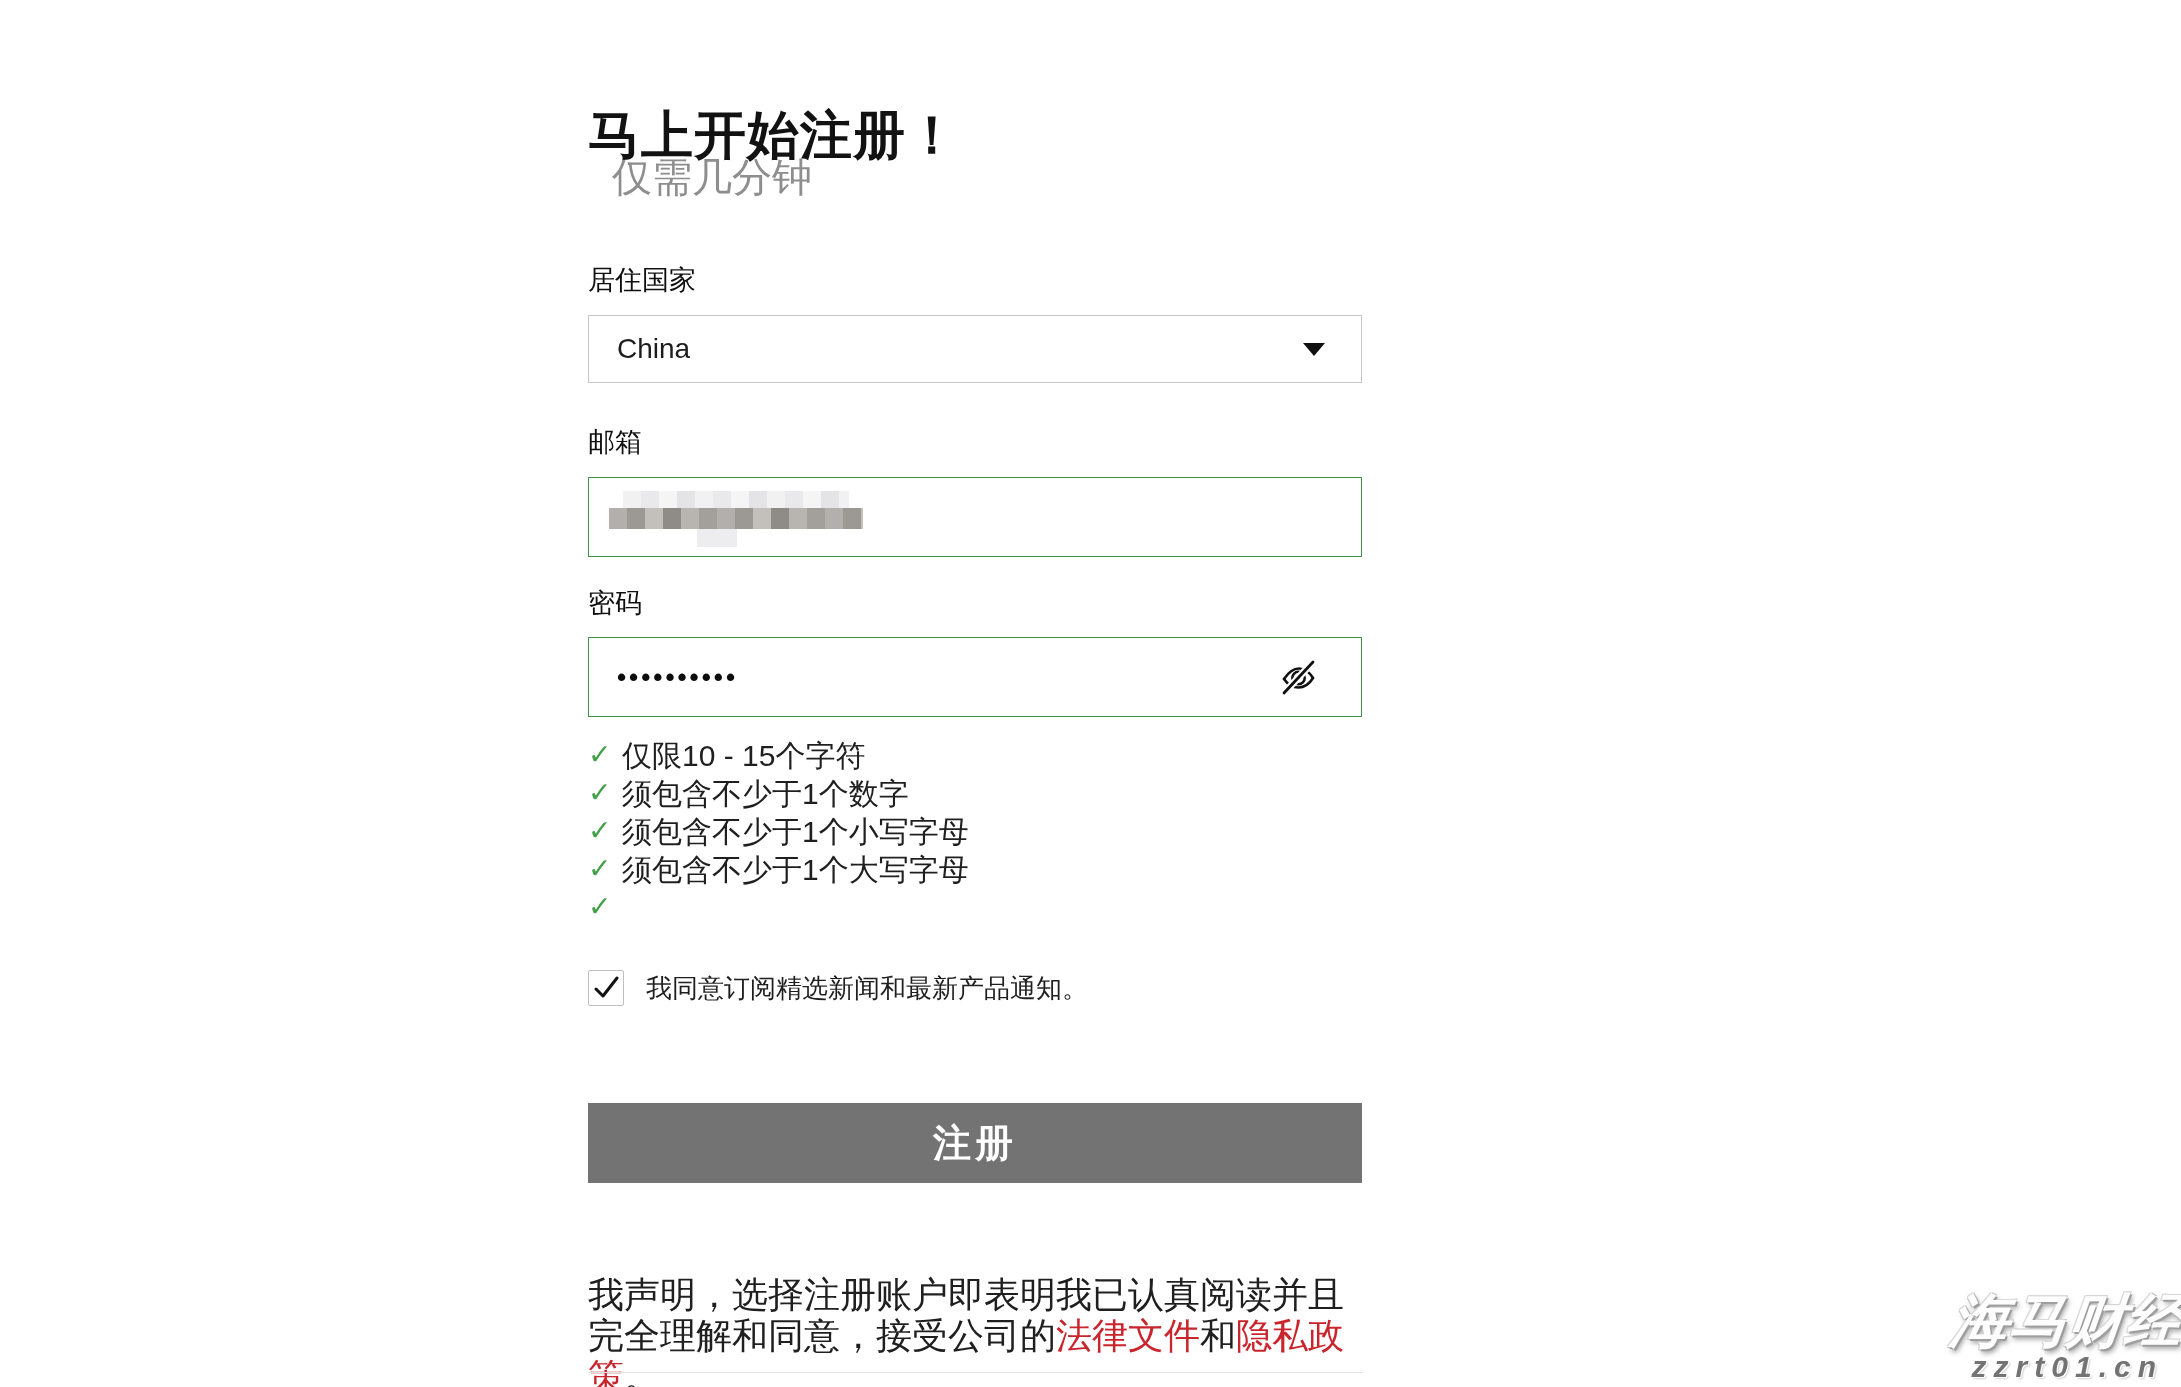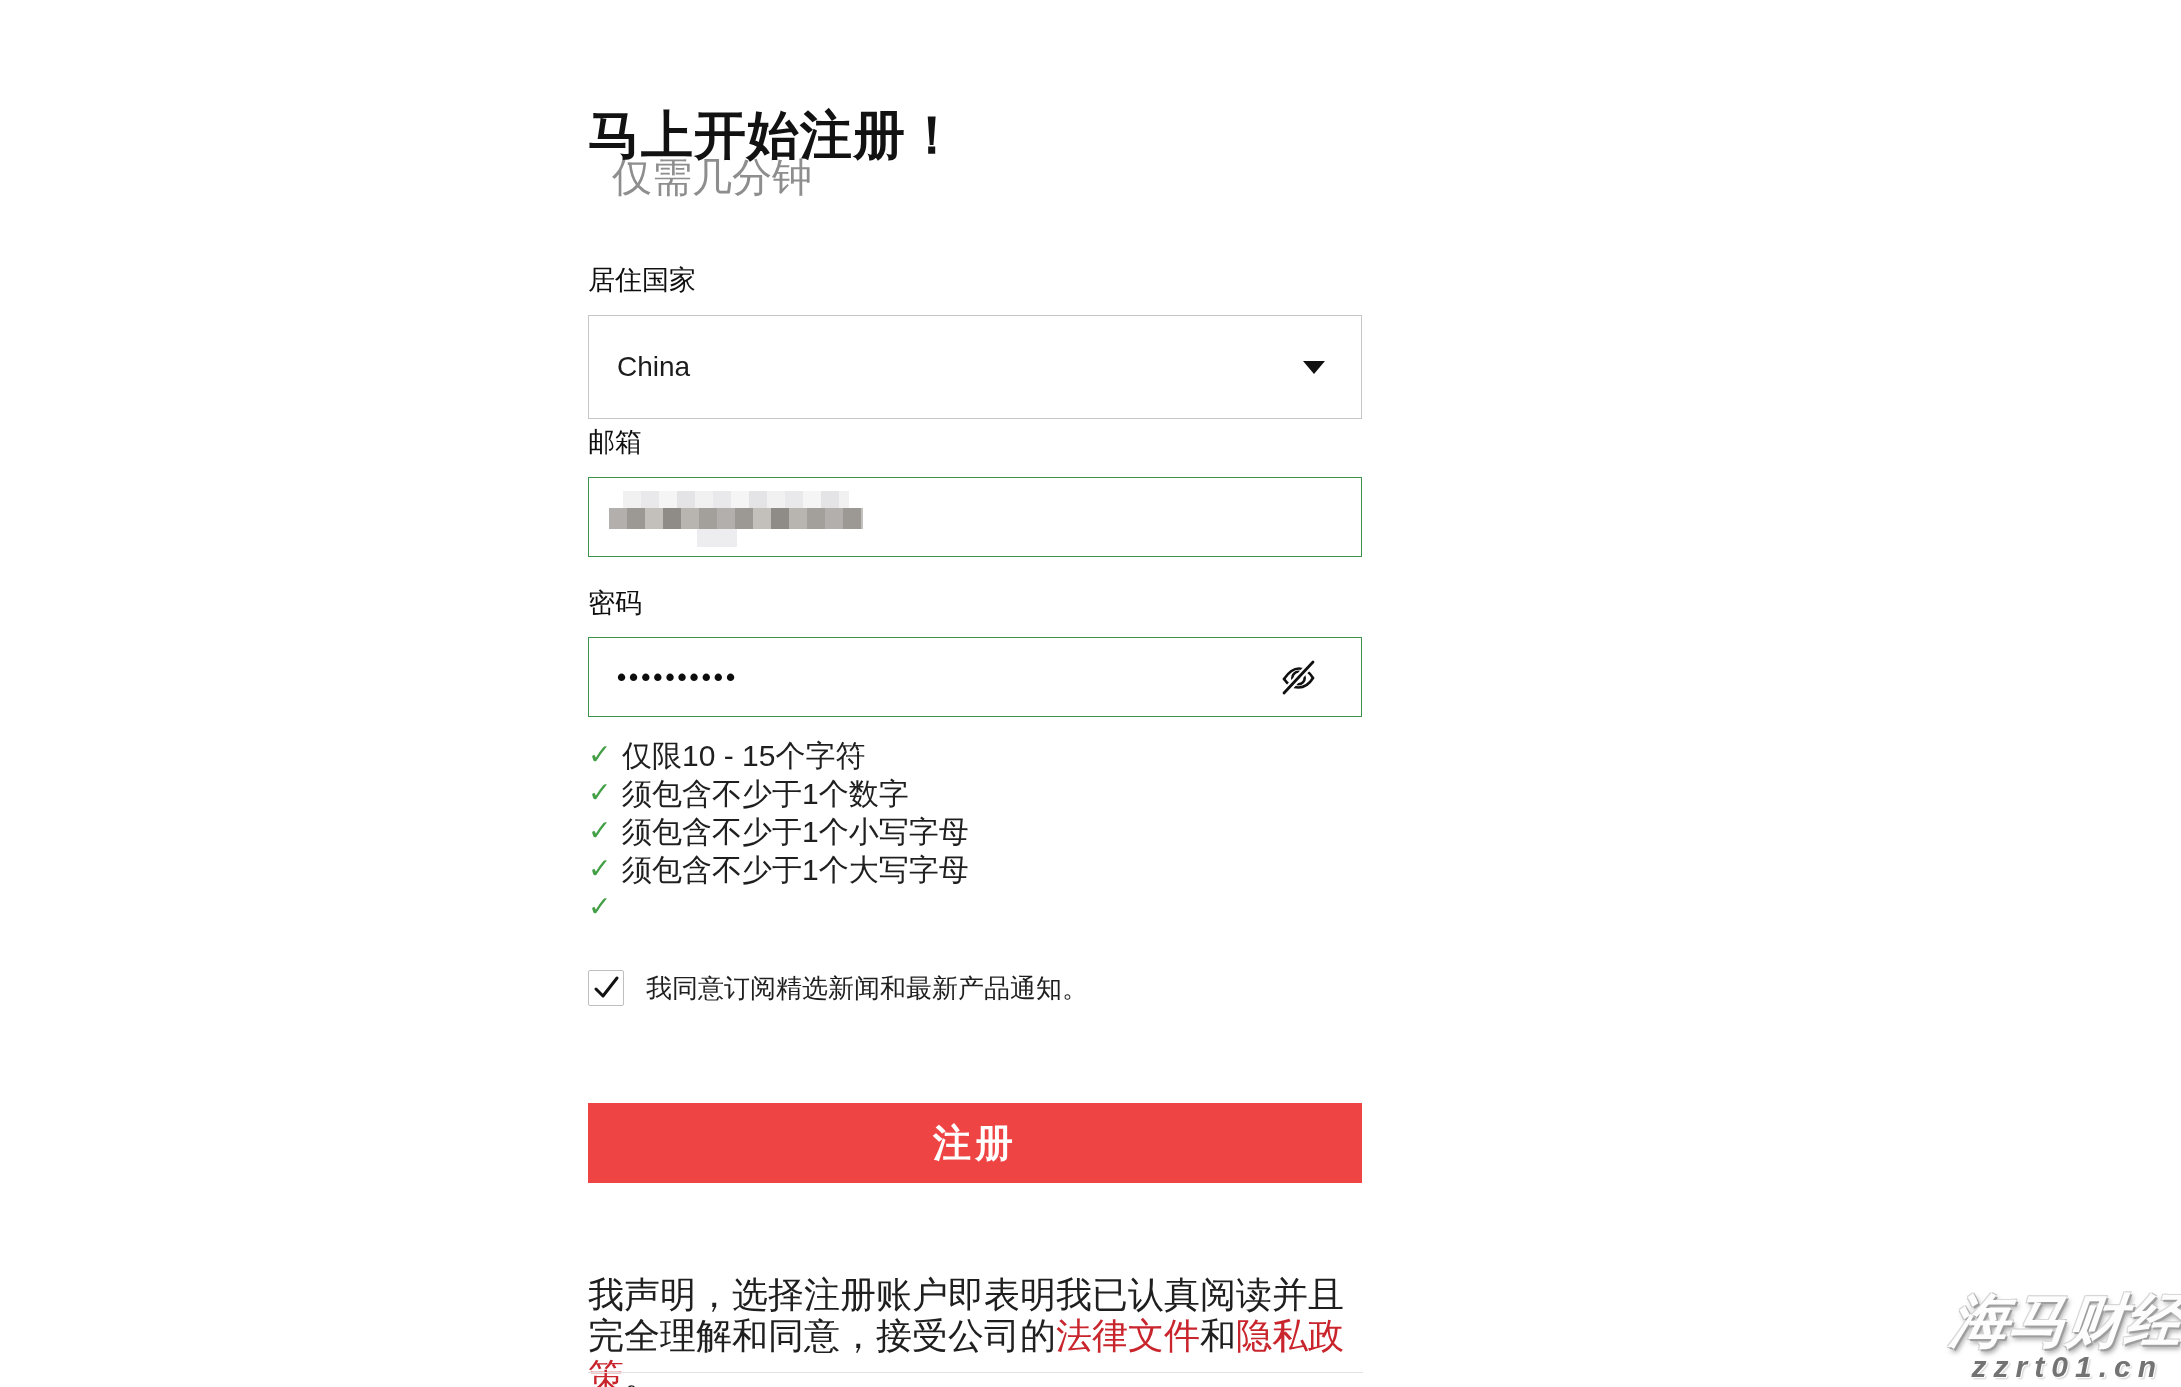--- a/index.html
+++ b/index.html
@@ -9,21 +9,21 @@
   .abs{position:absolute;}
 
   .page-title{left:588px;top:66px;font-size:52px;font-weight:800;color:#121212;letter-spacing:1px;}
   .page-subtitle{left:588px;top:150px;font-size:40px;color:#8e8e8e;font-weight:400;margin-left:24px;}
 
   .field-label{left:588px;font-size:27px;font-weight:400;color:#0f0f0f;}
   .lbl-country{top:262px;}
   .lbl-email{top:424px;}
   .lbl-password{top:585px;}
 
-  .input-box{left:588px;width:774px;height:104px;box-sizing:border-box;background:#fff;
+  .input-box{left:588px;width:774px;height:68px;box-sizing:border-box;background:#fff;
              display:flex;align-items:center;padding:0 28px;font-size:28px;color:#1c1c1c;}
   .select-box{top:315px;border:1px solid #c6c6c6;cursor:pointer;}
   .caret{position:absolute;right:36px;top:50%;margin-top:-6px;width:0;height:0;
          border-left:11px solid transparent;border-right:11px solid transparent;
          border-top:13px solid #111;}
   .email-box{top:477px;height:80px;border:1px solid #3f9048;}
   .password-box{top:637px;height:80px;border:1px solid #3f9048;}
   .pw-dots{font-size:26px;letter-spacing:3px;color:#0d0d0d;font-weight:700;line-height:1;}
   .eye-btn{position:absolute;right:40px;top:50%;transform:translateY(-50%);width:46px;height:46px;
            background:none;border:none;padding:0;cursor:pointer;display:flex;align-items:center;justify-content:center;}
@@ -39,21 +39,21 @@
   .req-list{left:588px;top:740px;width:774px;}
   .req-row{display:flex;align-items:flex-start;height:38px;}
   .req-check{color:#43a047;font-size:28px;font-weight:700;width:34px;flex:0 0 34px;line-height:30px;}
   .req-text{font-size:30px;color:#1f1f1f;line-height:32px;}
 
   .agree-row{left:588px;top:970px;width:774px;display:flex;align-items:center;}
   .checkbox{width:36px;height:36px;box-sizing:border-box;border:1px solid #bfbfbf;border-radius:2px;
             background:#fff;display:flex;align-items:center;justify-content:center;cursor:pointer;flex:0 0 36px;}
   .agree-label{font-size:26px;color:#1f1f1f;margin-left:22px;font-family:Liberation Mono, monospace;}
 
-  .submit-btn{left:588px;top:1103px;width:774px;height:80px;border:none;background:#ef4444;color:#fff;
+  .submit-btn{left:588px;top:1103px;width:774px;height:80px;border:none;background:#737373;color:#fff;
               font-family:inherit;font-size:38px;font-weight:700;letter-spacing:4px;cursor:pointer;
               display:flex;align-items:center;justify-content:center;}
 
   .legal{left:588px;top:1238px;width:774px;font-size:36px;line-height:41px;color:#1f1f1f;}
   .legal a{color:#c9252d;text-decoration:none;cursor:pointer;}
 
   .divider{left:588px;top:1372px;width:775px;height:0;border-top:1px solid #e3e3e3;}
 
   .wm-brand{right:-2px;top:1283px;font-size:58px;font-weight:900;font-style:italic;transform:skewX(-6deg);
             color:#fdfdfd;white-space:nowrap;

